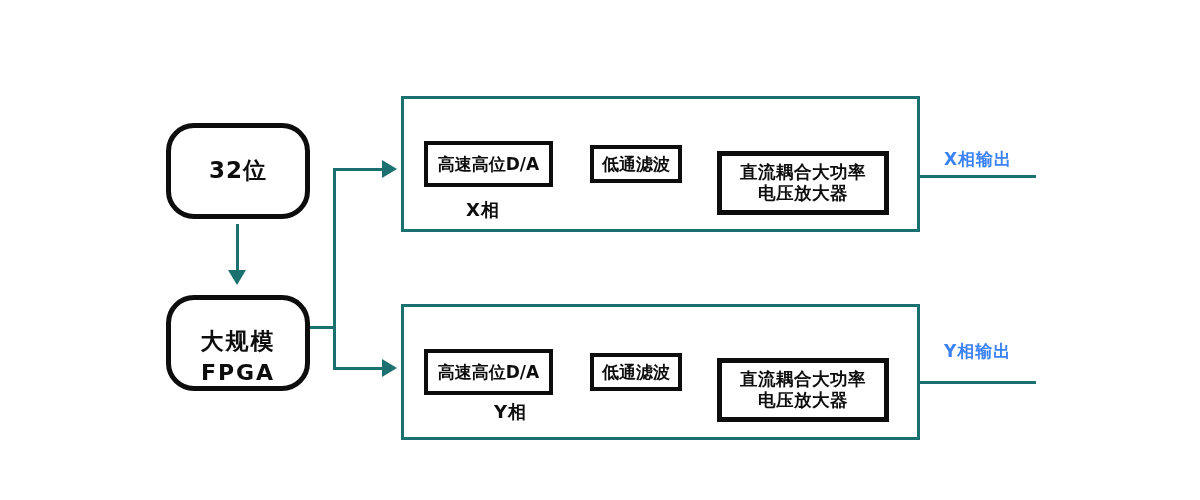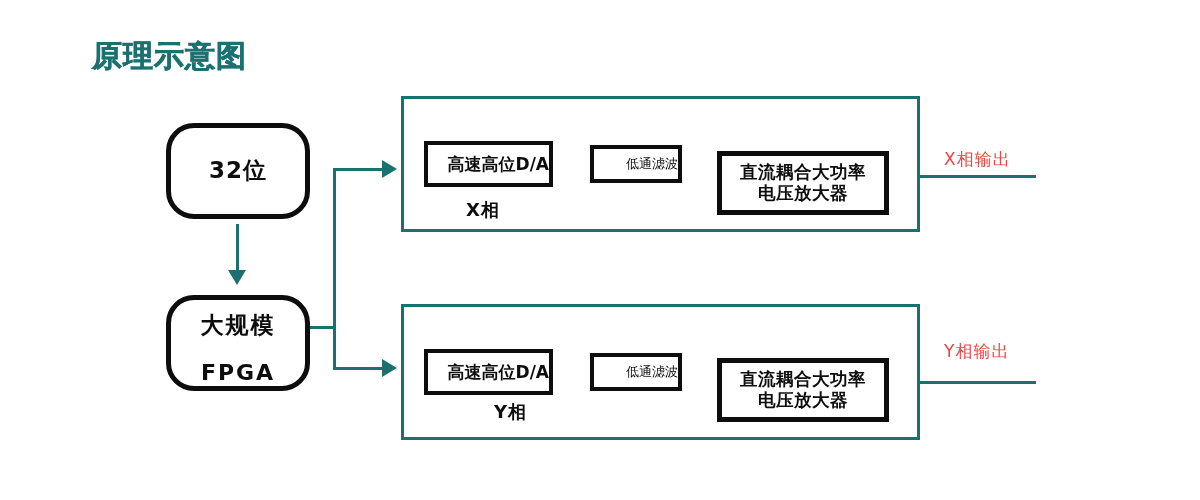--- a/index.html
+++ b/index.html
@@ -36,38 +36,38 @@
     box-sizing: border-box;
     background: #ffffff;
     border: 5px solid #0d0d0d;
     display: flex;
     flex-direction: column;
     align-items: center;
     justify-content: center;
     color: #0d0d0d;
     text-align: center;
   }
-  .blk.thin { border-width: 4px; align-items: flex-end; }
+  .blk.thin { border-width: 4px; }
 
   .line-a, .line-b {
     display: block;
     white-space: nowrap;
     line-height: 1.18;
   }
 
   
   #cpu-box, #fpga-box { width: 144px; height: 96px; border-radius: 28px; }
   #cpu-box .line-a { font-size: 23px; font-weight: bold; letter-spacing: 1px; }
   #cpu-box .line-b { font-size: 22px; font-weight: bold; letter-spacing: 2px; margin-top: 5px; }
   #fpga-box .line-a { font-size: 23px; font-weight: bold; letter-spacing: 2px; }
-  #fpga-box .line-b { font-size: 22px; font-weight: bold; letter-spacing: 2px; margin-top: 21px; }
+  #fpga-box .line-b { font-size: 22px; font-weight: bold; letter-spacing: 2px; margin-top: 5px; }
 
   
   .da-box  { width: 129px; height: 46px; font-size: 17px; font-weight: bold; }
-  .lpf-box { width: 92px;  height: 38px; font-size: 13px; font-weight: normal; letter-spacing: 0px; }
+  .lpf-box { width: 92px;  height: 38px; font-size: 17px; font-weight: bold; letter-spacing: 0px; }
   .amp-box { width: 172px; height: 64px; font-size: 17.5px; font-weight: bold; letter-spacing: 0.5px; margin-top: 20px; }
 
   
   .group-box {
     position: absolute;
     box-sizing: border-box;
     border: 3px solid #1b7170;
     background: transparent;
   }
 
@@ -78,22 +78,22 @@
     font-weight: bold;
     color: #0d0d0d;
     white-space: nowrap;
     letter-spacing: 1px;
   }
 
   
   .out-label {
     position: absolute;
     font-size: 17px;
-    font-weight: normal;
-    color: #ef4444;
+    font-weight: bold;
+    color: #3b82f6;
     white-space: nowrap;
     letter-spacing: 1px;
     text-align: center;
   }
 
   
   .wire-h, .wire-v {
     position: absolute;
     background: #1b7170;
   }
@@ -113,21 +113,20 @@
     border-left: 9px solid transparent;
     border-right: 9px solid transparent;
     border-top: 15px solid #1b7170;
   }
 </style>
 </head>
 <body>
 
 <div id="canvas">
 
-  <div id="title">原理示意图</div>
 
   <div class="blk" id="cpu-box" style="left:166px; top:123px;">
     <span class="line-a">32位</span>
   </div>
 
   <div class="wire-v" style="left:236px; top:224px; height:48px;"></div>
   <div class="arrow-down" style="left:228px; top:270px;"></div>
 
   <div class="blk" id="fpga-box" style="left:166px; top:295px;justify-content:flex-end;">
     <span class="line-a">大规模</span>

